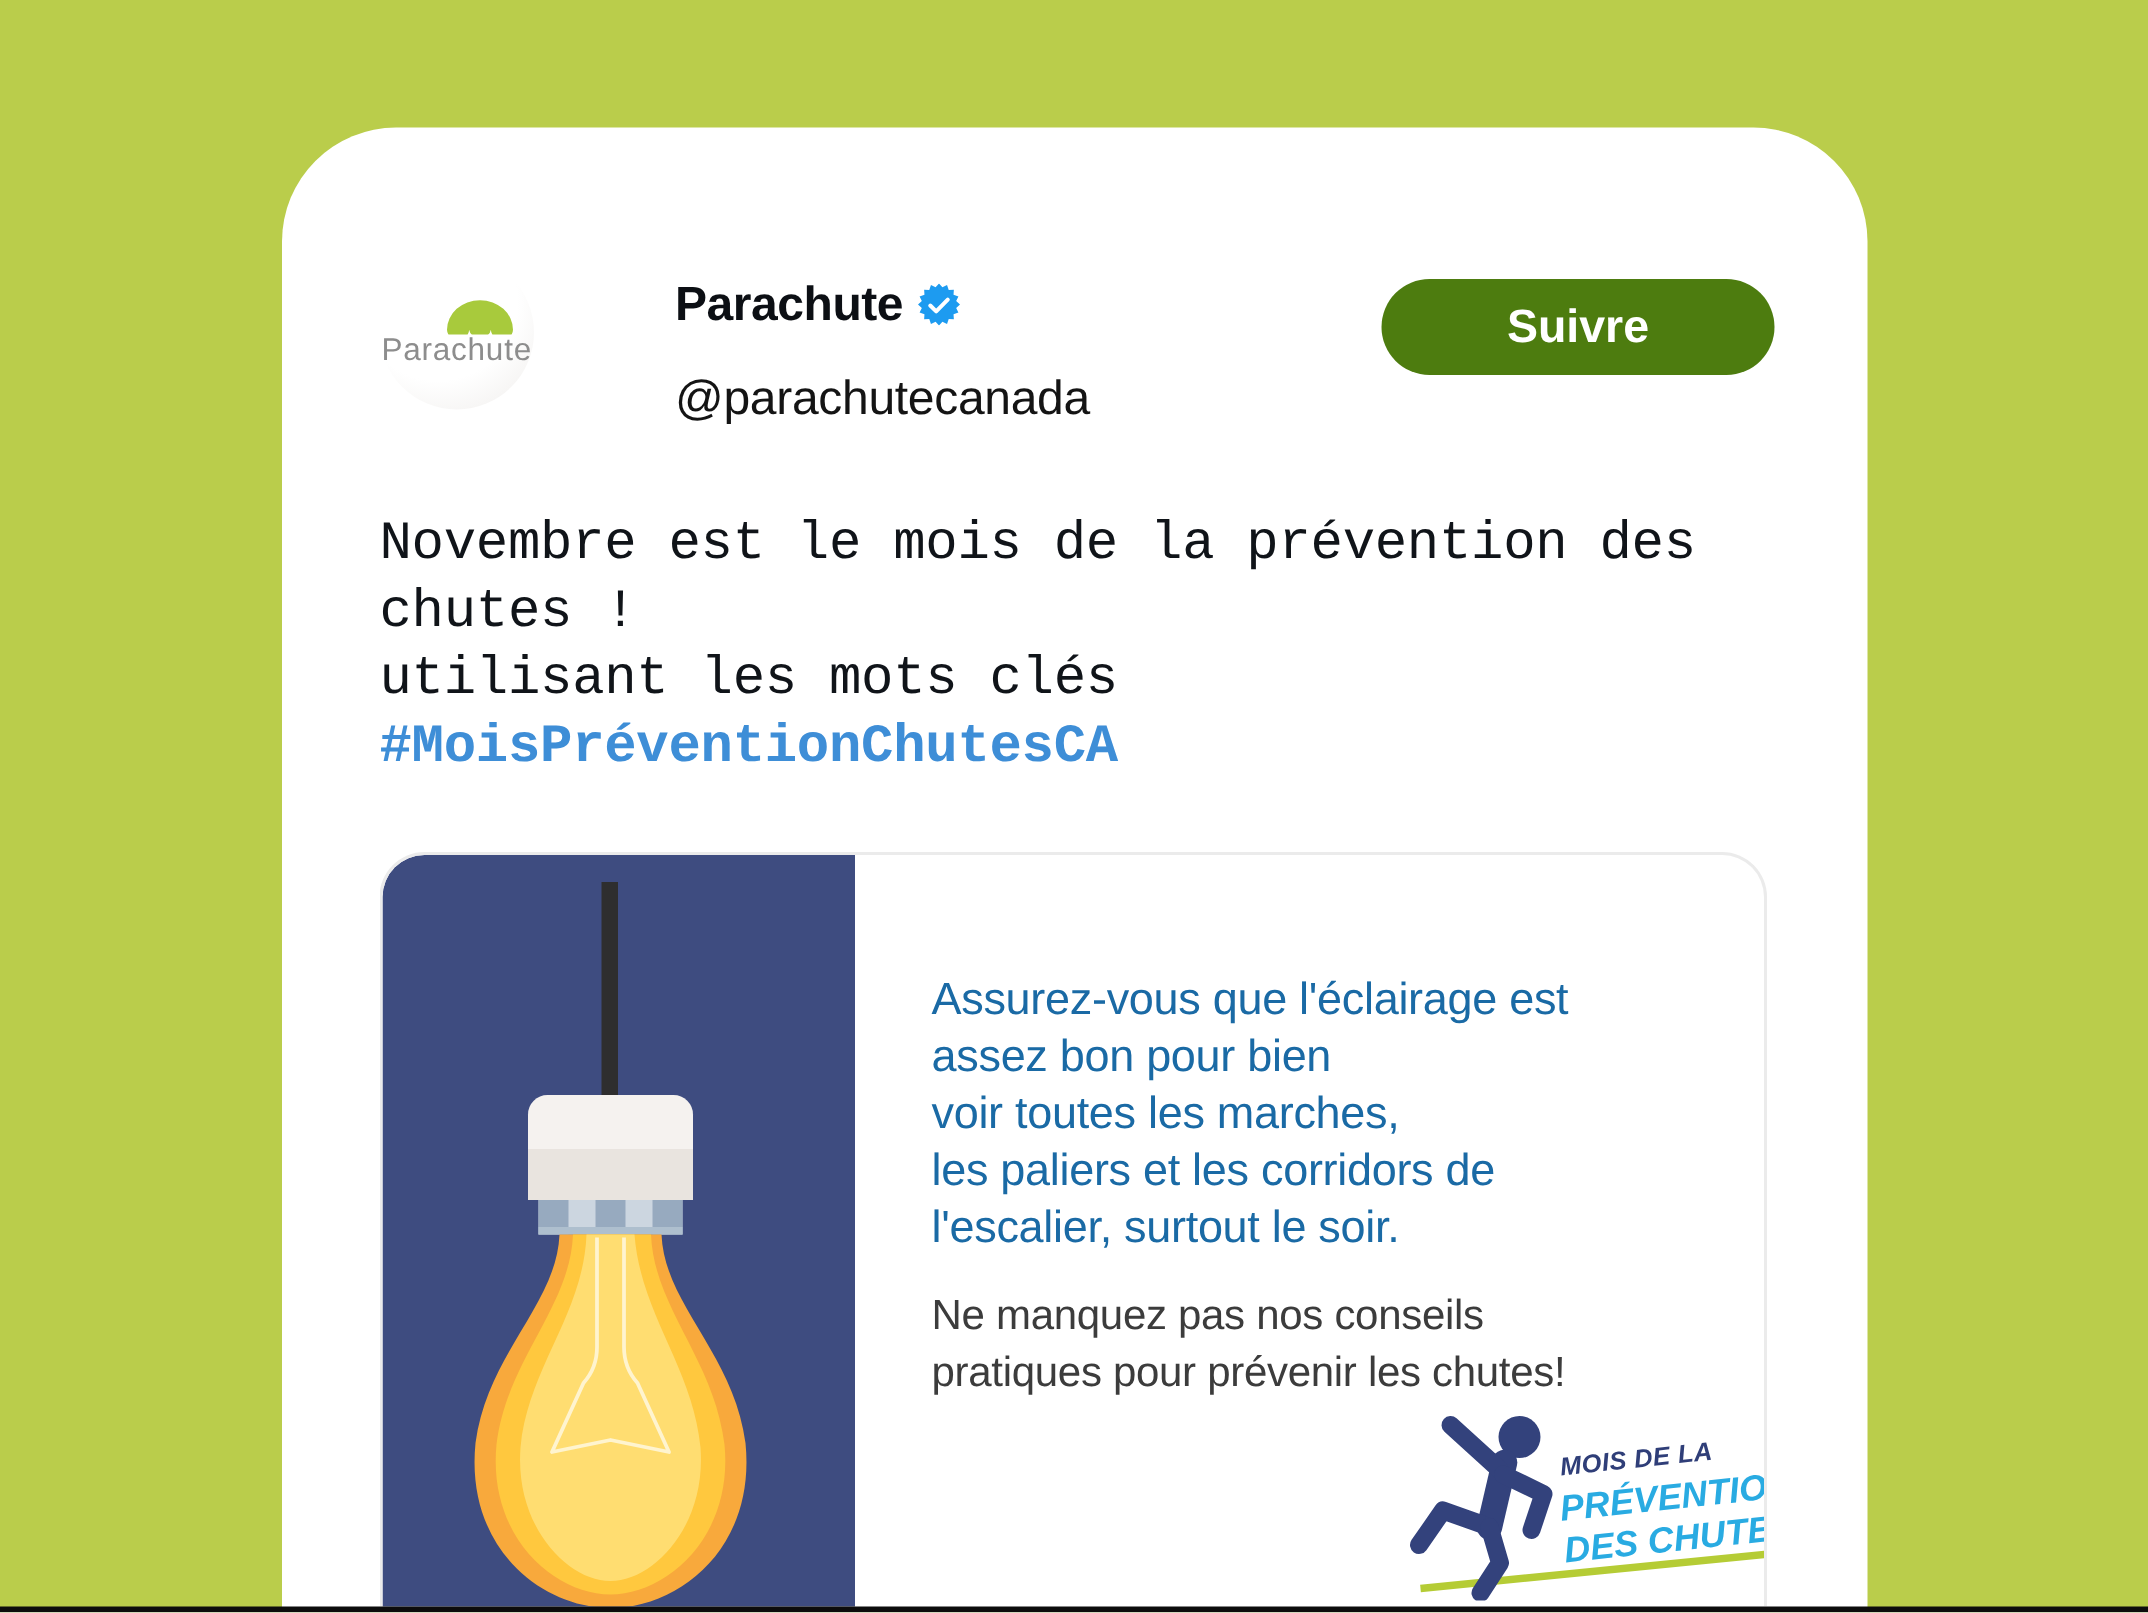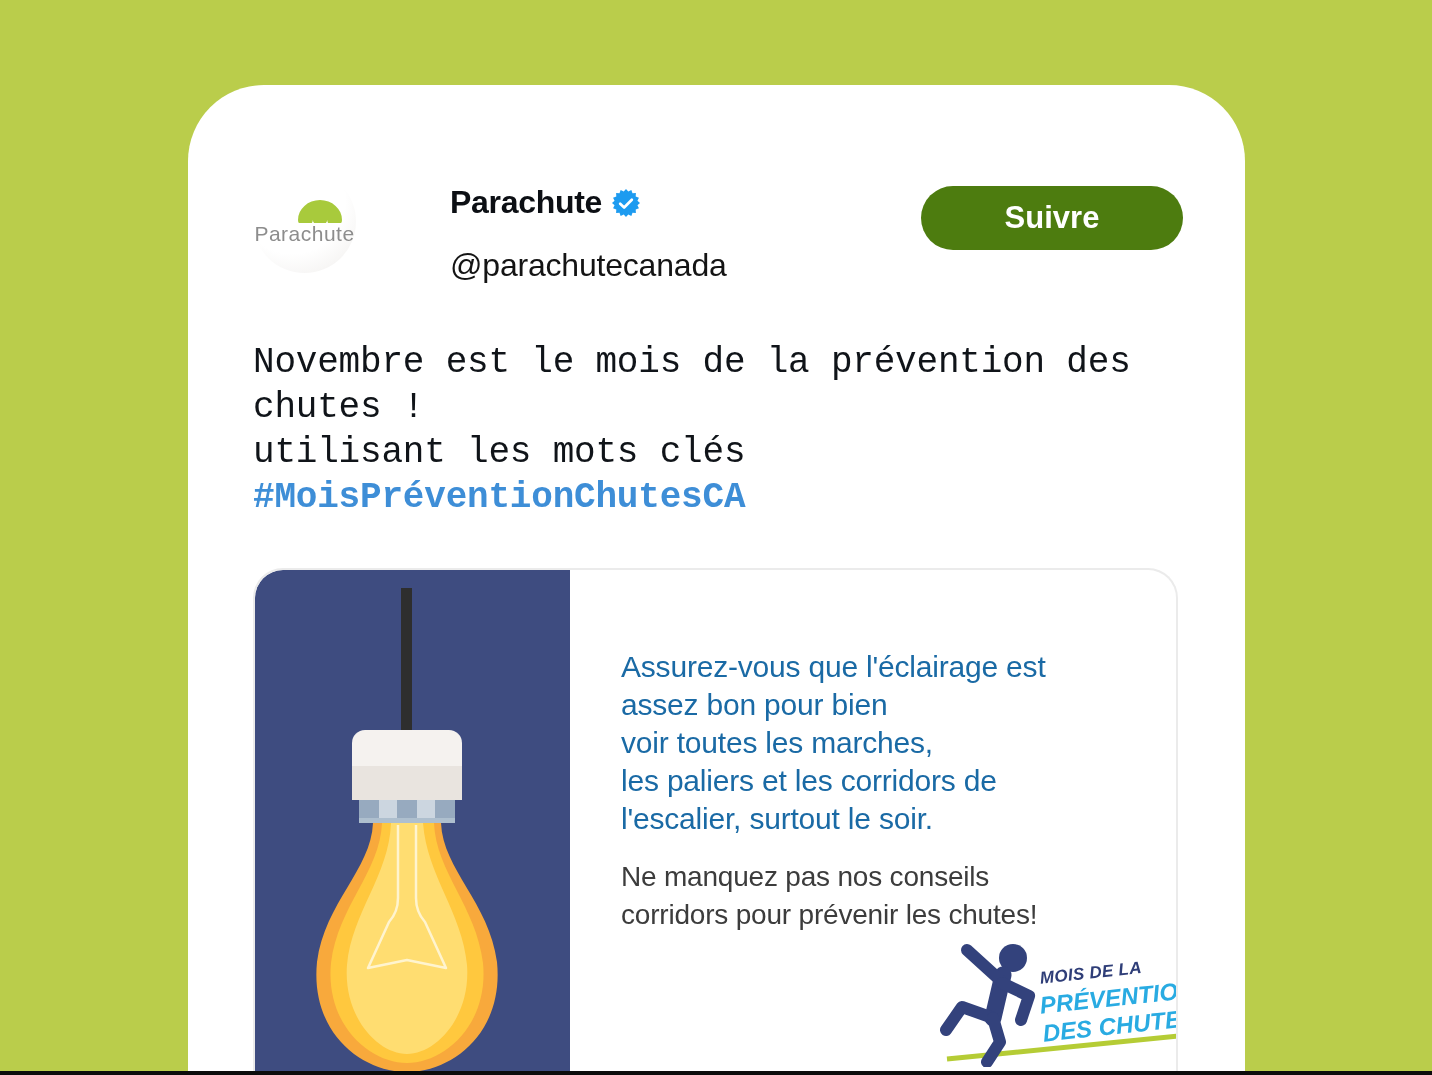--- a/index.html
+++ b/index.html
@@ -162,21 +162,21 @@
         </svg>
       </div>
 
       <div class="media-right">
         <div class="caption-teal">Assurez-vous que l'éclairage est
 assez bon pour bien
 voir toutes les marches,
 les paliers et les corridors de
 l'escalier, surtout le soir.</div>
         <div class="caption-gray">Ne manquez pas nos conseils
-corridors pour prévenir les chutes!</div>
+pratiques pour prévenir les chutes!</div>
 
         <svg class="fall-logo" viewBox="0 0 252 132">
 
           <line x1="10" y1="124" x2="242" y2="101" stroke="#b5cc35" stroke-width="5"></line>
 
           <g stroke="#33427c" fill="#33427c" stroke-linecap="round" stroke-linejoin="round">
             <circle cx="76" cy="23" r="14" stroke="none"></circle>
             <path d="M66,40 L56,83" stroke-width="17" fill="none"></path>
             <path d="M63,45 L30,15" stroke-width="12" fill="none"></path>
             <path d="M65,48 L92,61 L84,85" stroke-width="12" fill="none"></path>

